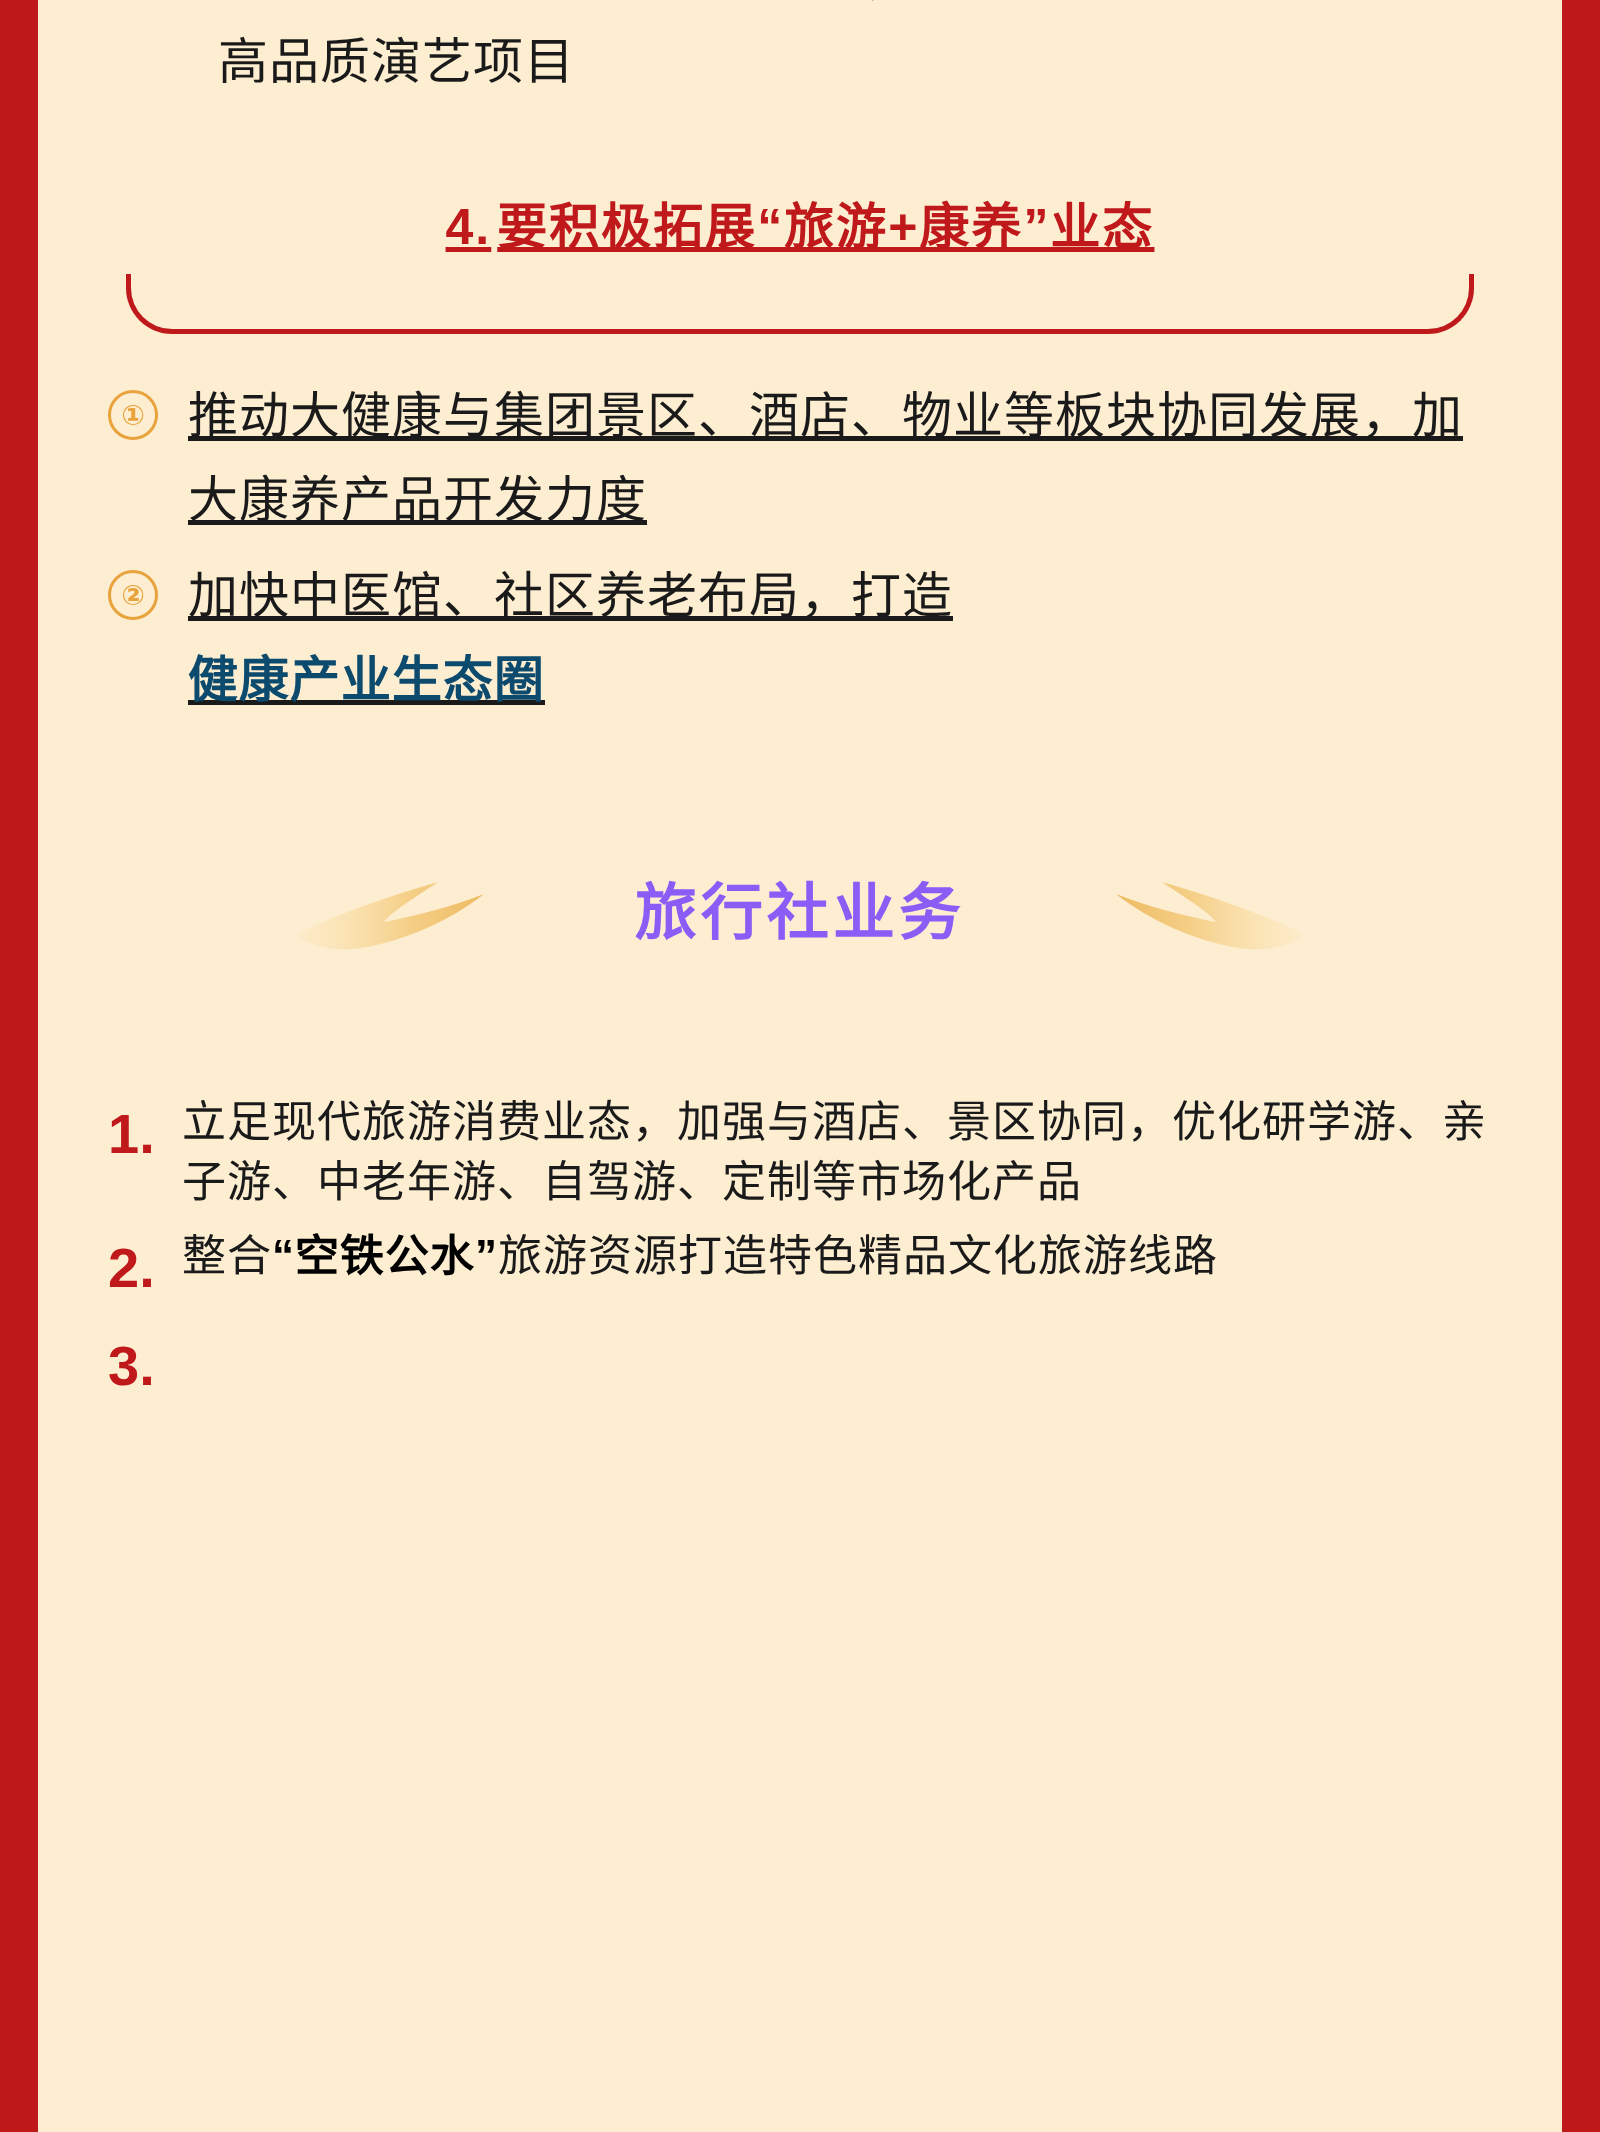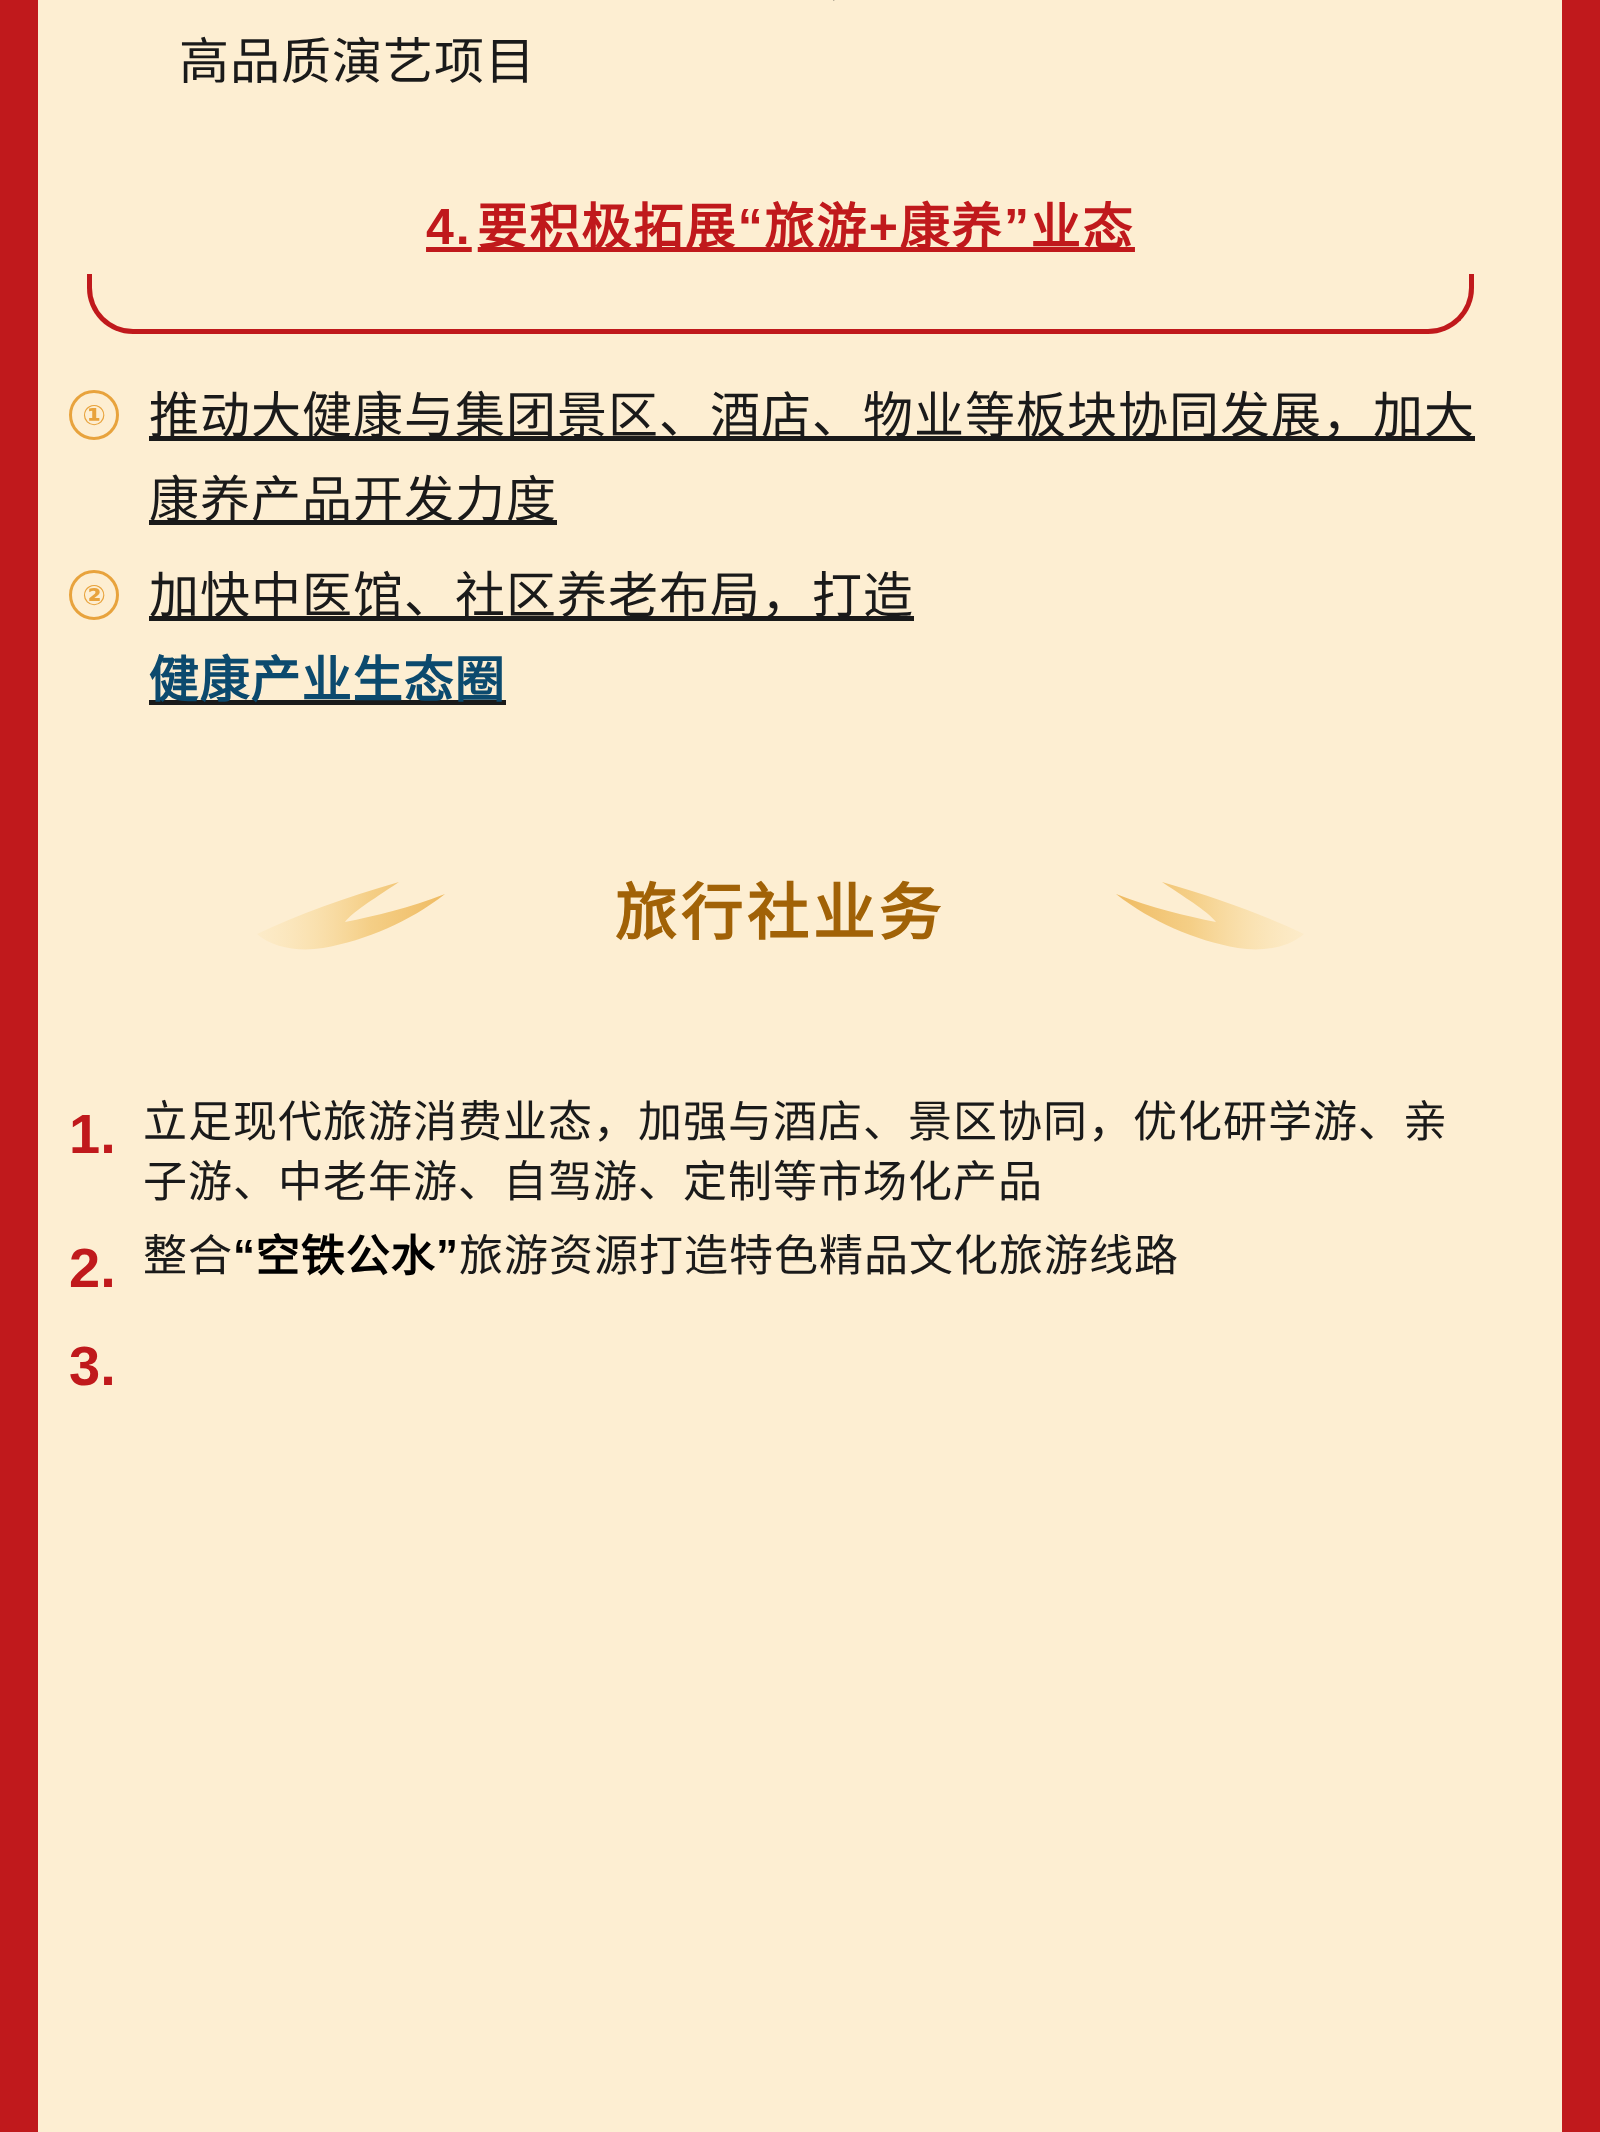--- a/index.html
+++ b/index.html
@@ -19,21 +19,21 @@
     background: #c0191c;
     box-sizing: border-box;
     padding: 0 38px;
     overflow: hidden;
   }
   .sheet {
     position: relative;
     background: #fdeed2;
     min-height: 2132px;
     box-sizing: border-box;
-    padding: 0 70px 40px 31px;
+    padding: 0 70px 40px 70px;
     overflow: hidden;
   }
 
   
   .clipped-block {
     padding-top: 0;
     margin-top: -34px;
   }
   .clip-line-1 {
     height: 52px;
@@ -138,21 +138,21 @@
     margin-top: 120px;
     position: relative;
     height: 130px;
     display: flex;
     align-items: center;
     justify-content: center;
   }
   .wing-title .title-text {
     font-size: 62px;
     font-weight: 700;
-    color: #a16207;
+    color: #8b5cf6;
     letter-spacing: 4px;
     z-index: 2;
     position: relative;
   }
   .wing {
     position: absolute;
     top: 22px;
     width: 210px;
     height: 96px;
     z-index: 1;

